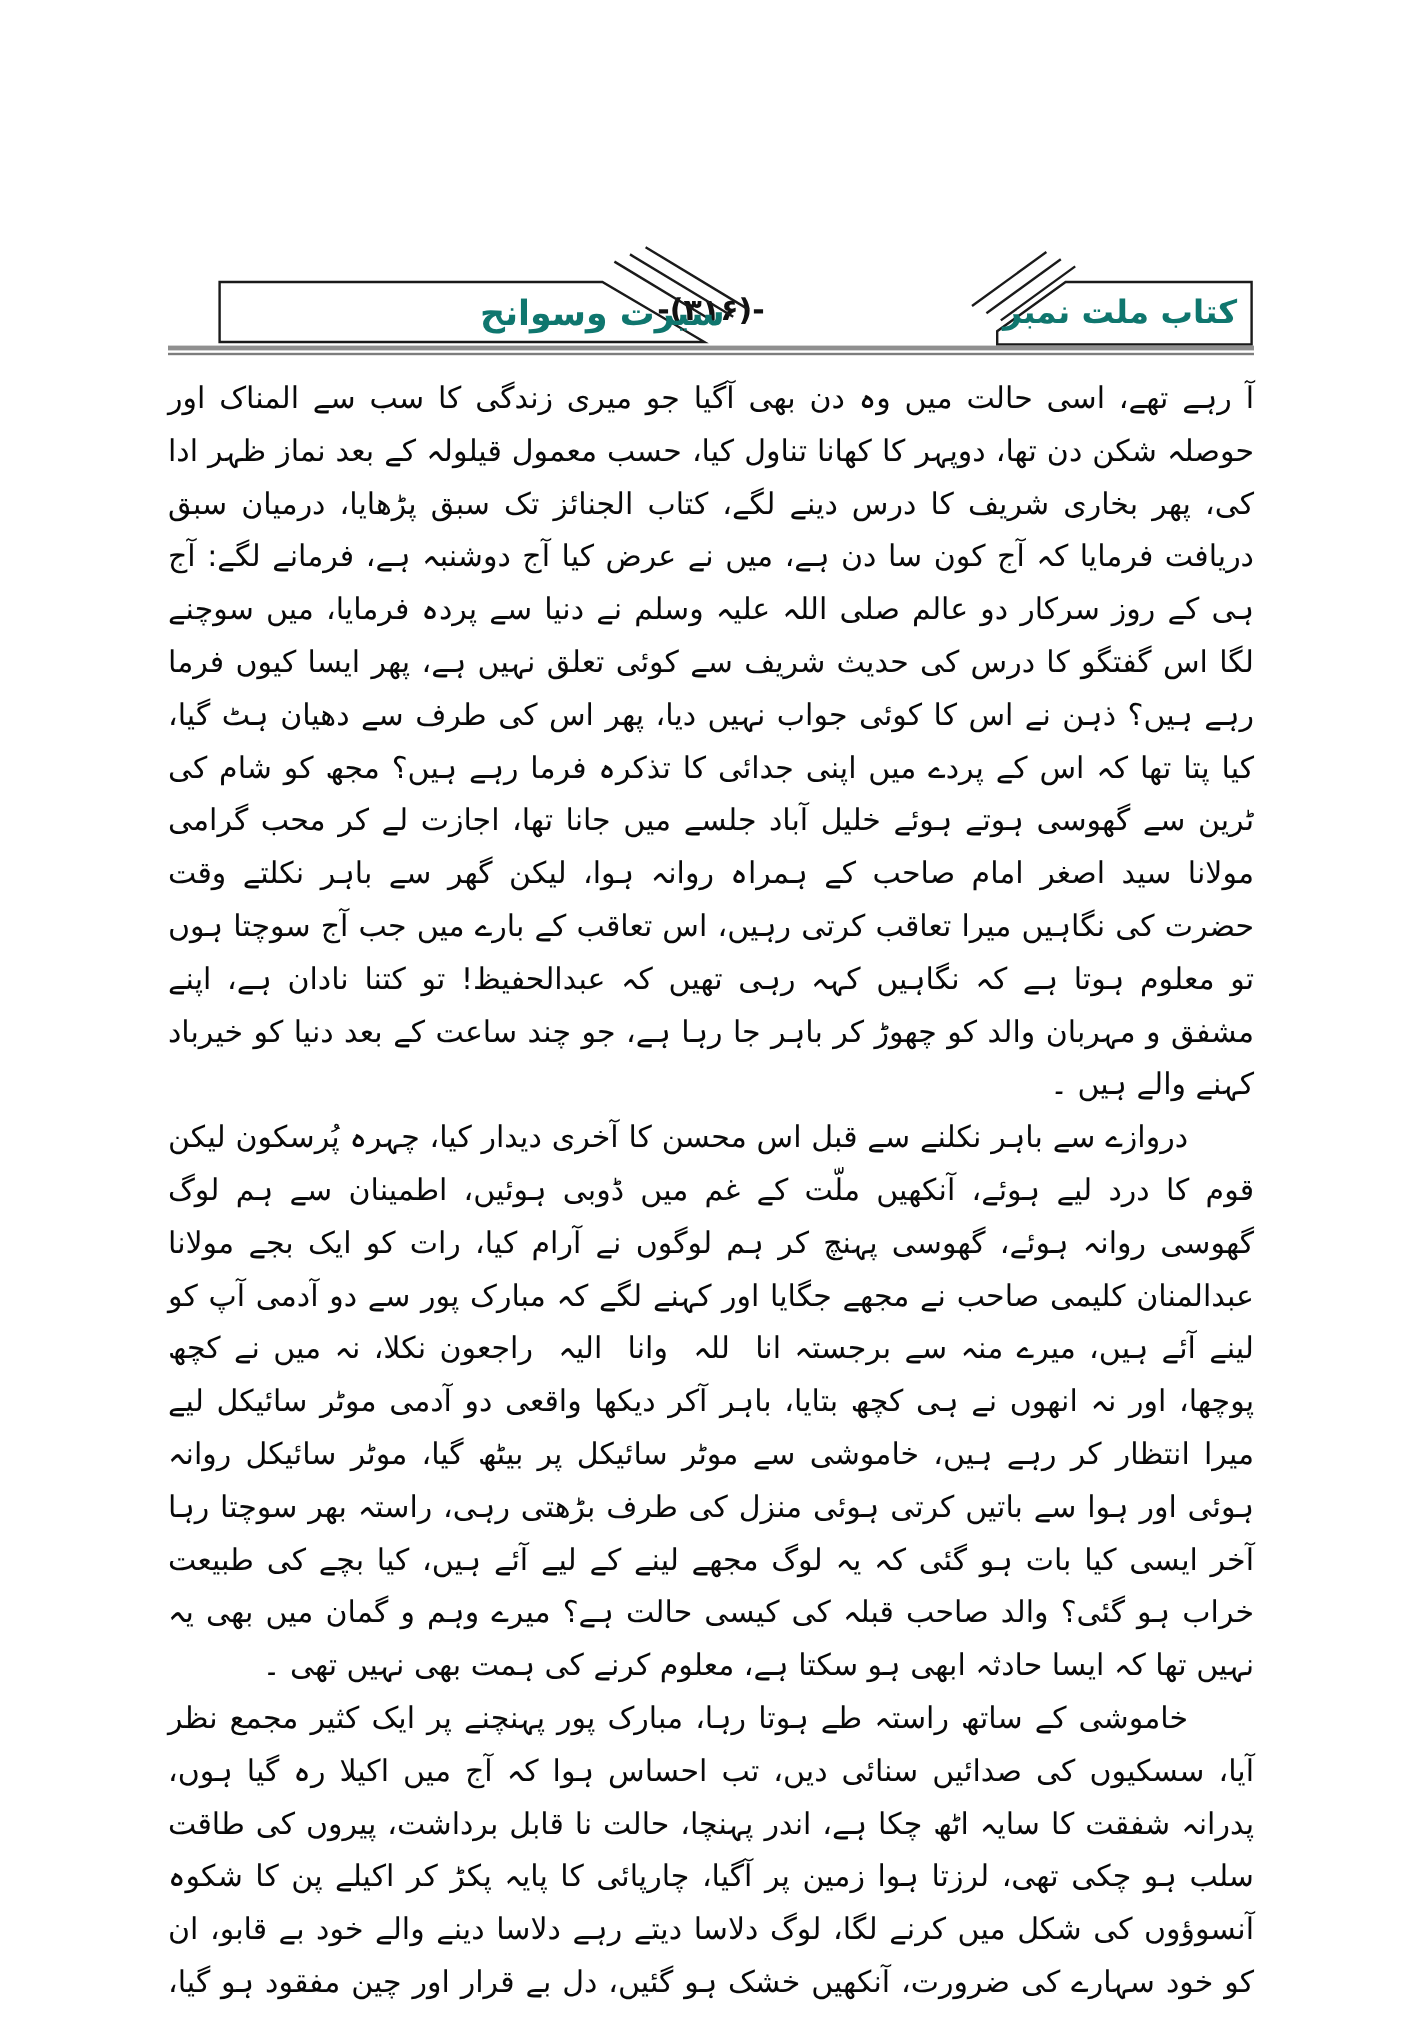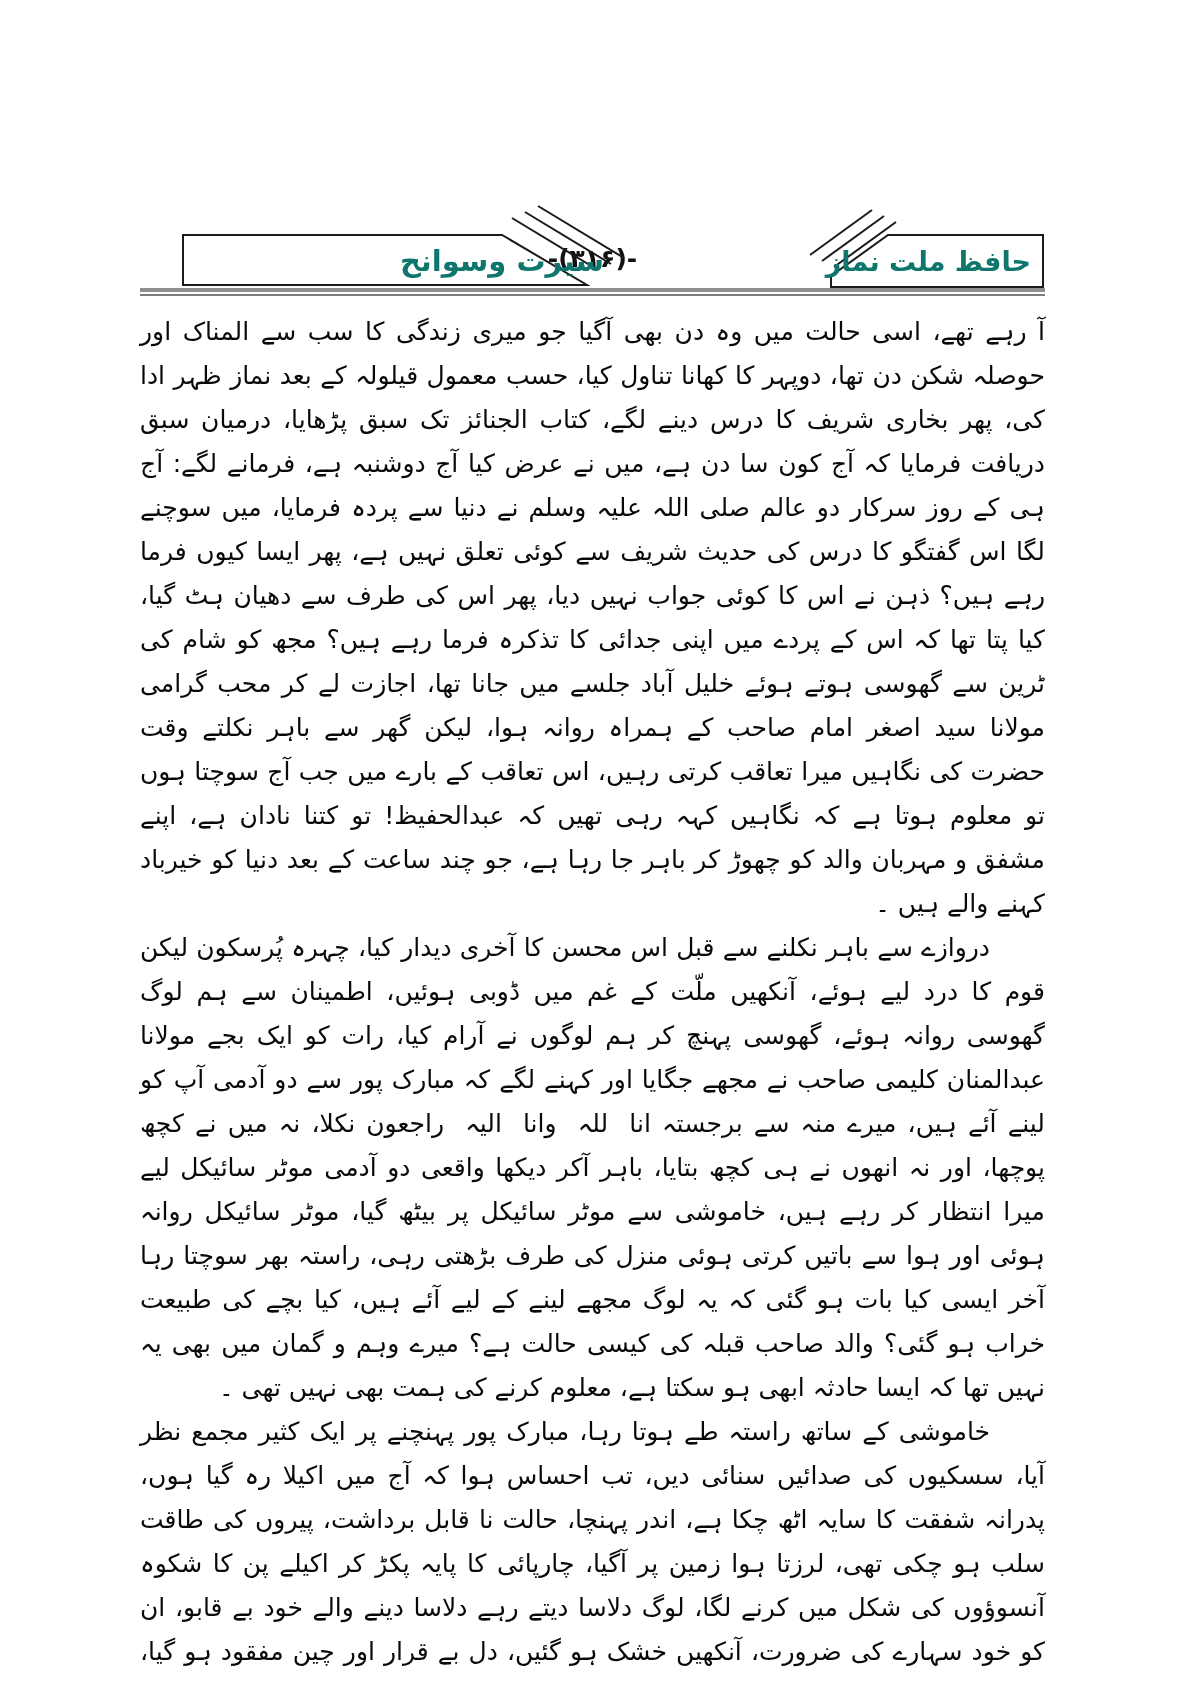--- a/index.html
+++ b/index.html
@@ -91,21 +91,21 @@
 
     <div class="header">
 
       <div class="hbox box-title-right">
         <svg width="215" height="54" viewBox="0 0 215 54">
           <polygon points="58,1 213,1 213,53 1,53 1,42" fill="#ffffff" stroke="#1a1a1a" stroke-width="2"></polygon>
           <line x1="66" y1="-12" x2="4" y2="33" stroke="#1a1a1a" stroke-width="2"></line>
           <line x1="54" y1="-18" x2="-8" y2="27" stroke="#1a1a1a" stroke-width="2"></line>
           <line x1="42" y1="-24" x2="-20" y2="21" stroke="#1a1a1a" stroke-width="2"></line>
         </svg>
-        <span class="label">حافظ ملت نماز</span>
+        <span class="label">کتاب ملت نمبر</span>
       </div>
 
       <div class="pagenum">-(۳۱۶)-</div>
 
       <div class="hbox box-title-left">
         <svg width="440" height="52" viewBox="0 0 440 52">
           <polygon points="1,1 320,1 405,51 1,51" fill="#ffffff" stroke="#1a1a1a" stroke-width="2"></polygon>
           <line x1="330" y1="-16" x2="416" y2="36" stroke="#1a1a1a" stroke-width="2"></line>
           <line x1="343" y1="-22" x2="429" y2="30" stroke="#1a1a1a" stroke-width="2"></line>
           <line x1="356" y1="-28" x2="442" y2="24" stroke="#1a1a1a" stroke-width="2"></line>

